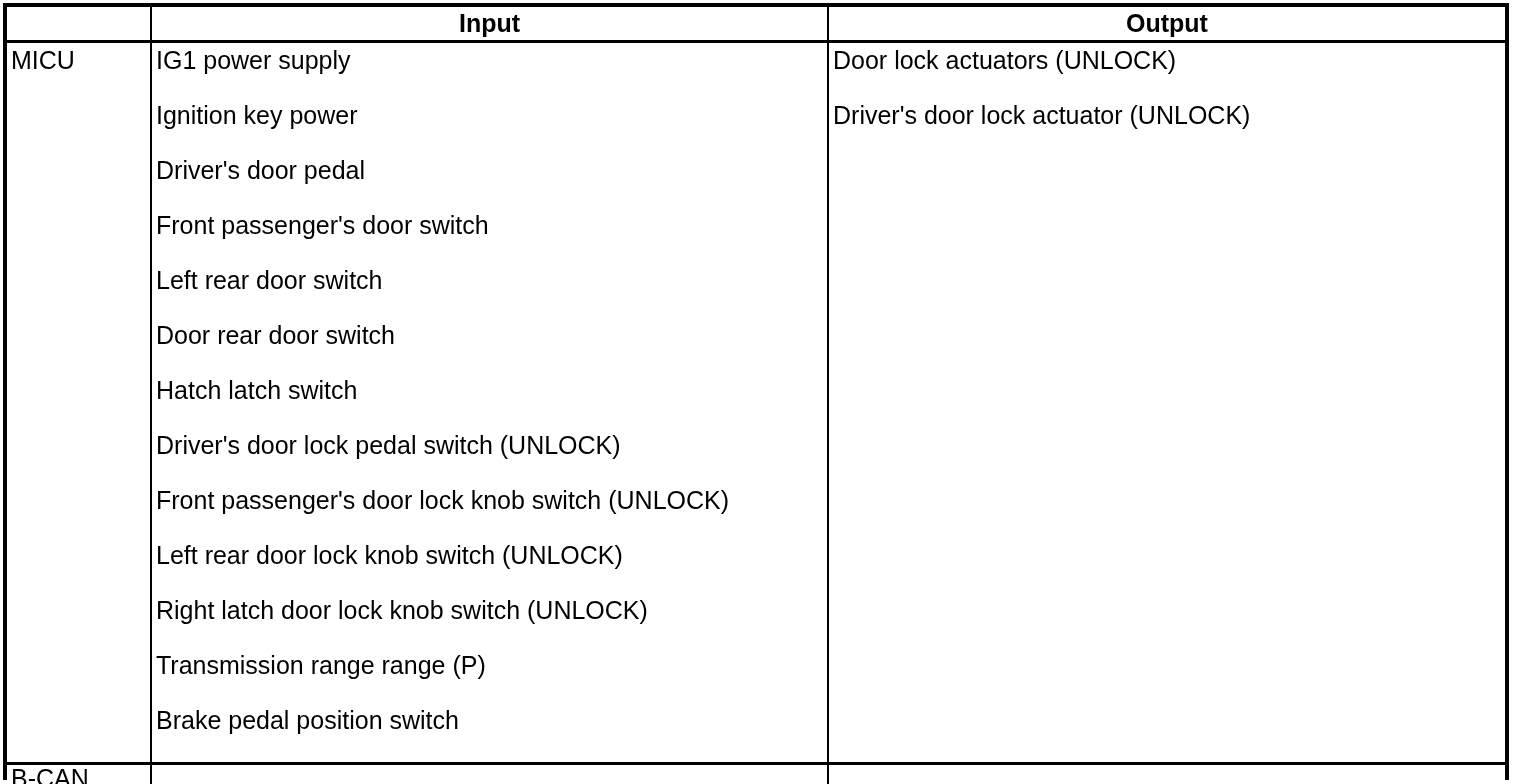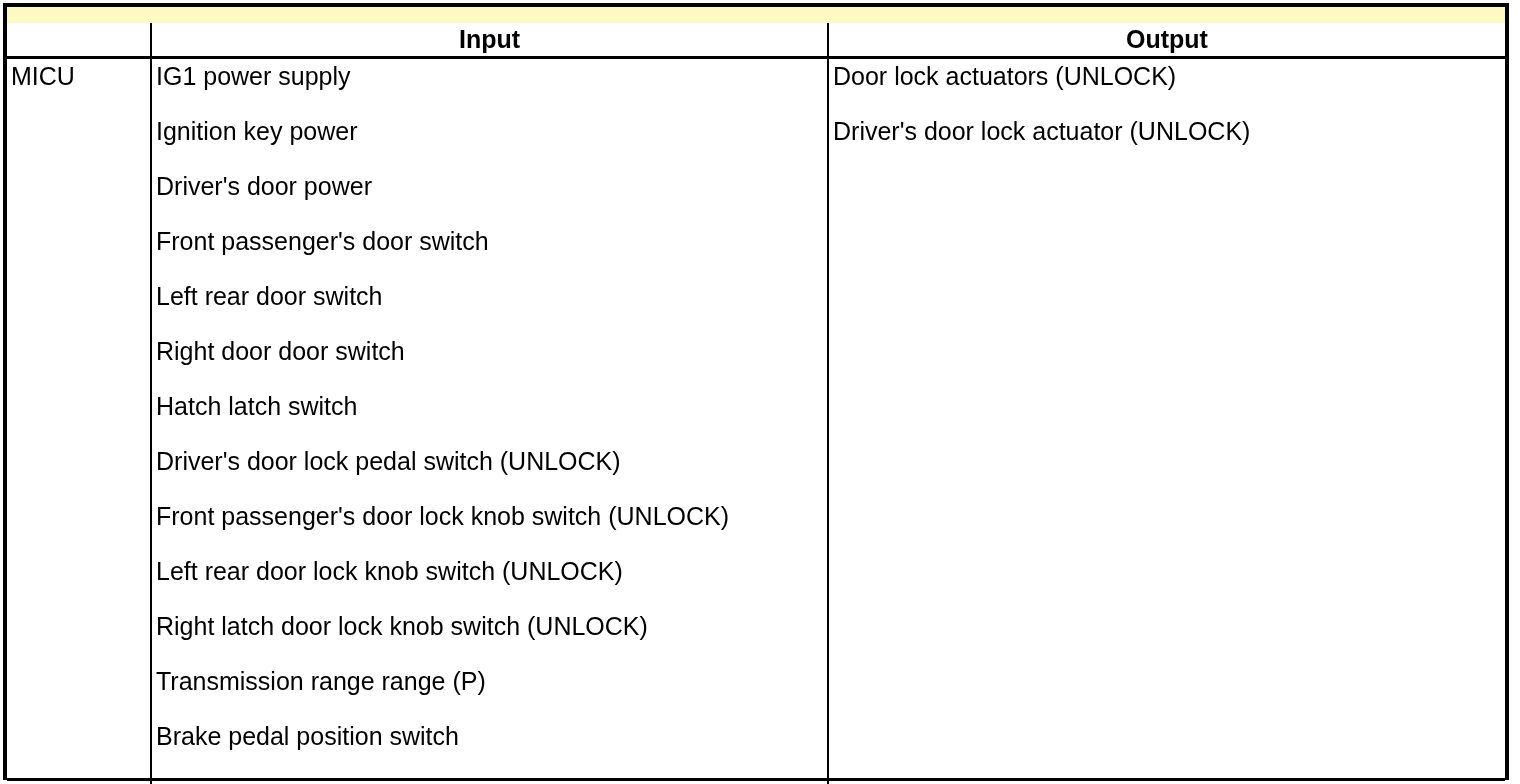--- a/index.html
+++ b/index.html
@@ -17,21 +17,21 @@
     overflow: hidden;
   }
   .frame {
     position: absolute;
     left: 3px;
     top: 3px;
     width: 1506px;
     height: 777px;
     box-sizing: border-box;
     border: 4px solid #000000;
-    padding: 16px 0 3px 0;
+    padding: 0 0 3px 0;
     background: #fef9c3;
   }
   table.io-table {
     width: 100%;
     height: 100%;
     border-collapse: collapse;
     table-layout: fixed;
   }
   col.c1 { width: 144px; }
   col.c2 { width: 677px; }
@@ -103,24 +103,24 @@
           <th class="sep-left">Input</th>
           <th class="sep-left">Output</th>
         </tr>
       </thead>
       <tbody>
         <tr class="micu-row">
           <td class="source-cell">MICU</td>
           <td class="sep-left list-cell">
             <div class="item">IG1 power supply</div>
             <div class="item">Ignition key power</div>
-            <div class="item">Driver's door power</div>
+            <div class="item">Driver's door pedal</div>
             <div class="item">Front passenger's door switch</div>
             <div class="item">Left rear door switch</div>
-            <div class="item">Right door door switch</div>
+            <div class="item">Door rear door switch</div>
             <div class="item">Hatch latch switch</div>
             <div class="item">Driver's door lock pedal switch (UNLOCK)</div>
             <div class="item">Front passenger's door lock knob switch (UNLOCK)</div>
             <div class="item">Left rear door lock knob switch (UNLOCK)</div>
             <div class="item">Right latch door lock knob switch (UNLOCK)</div>
             <div class="item">Transmission range range (P)</div>
             <div class="item">Brake pedal position switch</div>
           </td>
           <td class="sep-left list-cell">
             <div class="item">Door lock actuators (UNLOCK)</div>

